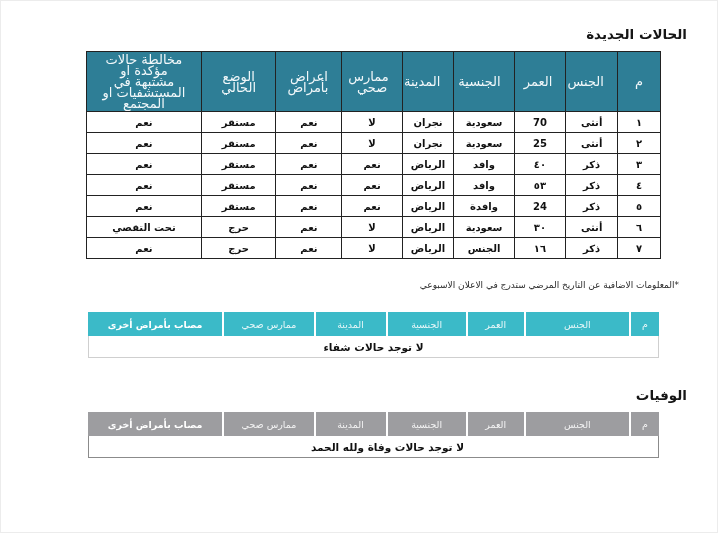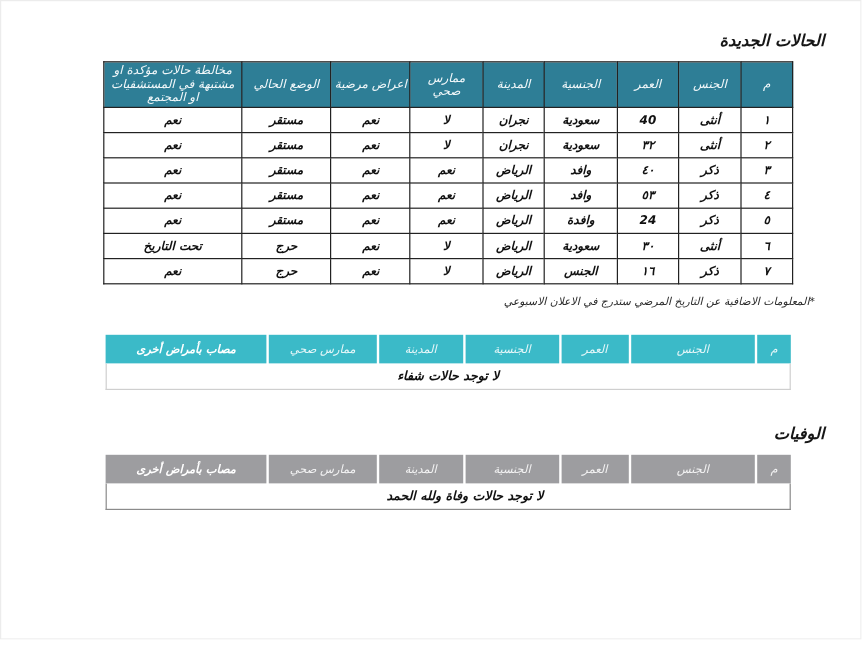--- a/index.html
+++ b/index.html
@@ -1,43 +1,43 @@
 <!DOCTYPE html>
 <html lang="ar" dir="rtl"><head>
 <meta charset="utf-8">
 <style>
   * { margin:0; padding:0; box-sizing:border-box; }
   html,body { background:#fff; }
   body { font-family:"DejaVu Sans", sans-serif; }
   .page {
     position:relative; width:718px; height:533px; background:#ffffff;
-    border:1px solid #ececec; padding-top:24px; overflow:hidden; direction:rtl;font-style:italic;
+    border:1px solid #ececec; padding-top:24px; overflow:hidden; direction:rtl;
   }
   .section-title {
     text-align:right; margin:0 30px 8px 0;
     font-size:13.5px; font-weight:700; color:#161616; line-height:18px;
   }
   
   table.cases {
     width:575px; margin:0 56px 0 0; border-collapse:collapse; table-layout:fixed;
     direction:rtl;
   }
   table.cases th, table.cases td { border:1px solid #222; text-align:center; vertical-align:middle; }
   table.cases thead th {
     background:#2e7e96; color:#f2f8fa; font-weight:400;
-    font-size:10px; height:38px; line-height:11px; padding:2px 2px;margin-top:32px;
+    font-size:13px; height:38px; line-height:11px; padding:2px 13px;margin-top:32px;
   }
   table.cases tbody td {
     background:#ffffff; color:#111; font-weight:700; font-size:10px; height:21px; padding:1px 2px;
   }
   col.c-no{width:7.5%} col.c-gender{width:9%} col.c-age{width:9%}
   col.c-nat{width:10.5%} col.c-city{width:9%} col.c-prac{width:10.5%}
   col.c-symp{width:11.5%} col.c-status{width:13%} col.c-contact{width:20%}
   .footnote {
-    text-align:right; margin:10px 38px 0 0; font-size:9px; font-weight:400;
+    text-align:right; margin:21px 38px 0 0; font-size:9px; font-weight:400;
     color:#2b2b2b; letter-spacing:0;
   }
   
   .gap-recovered { height:22px; }
   .gap-deaths { height:28px; }
   table.summary {
     width:575px; margin:0 56px 0 0; border-collapse:separate; border-spacing:2px 0;
     table-layout:fixed; direction:rtl;
   }
   table.summary thead th {
@@ -76,41 +76,41 @@
         <col class="c-contact">
     </colgroup>
     <thead>
       <tr>
         <th>م</th>
         <th>الجنس</th>
         <th>العمر</th>
         <th>الجنسية</th>
         <th>المدينة</th>
         <th>ممارس صحي</th>
-        <th>اعراض مرضية</th>
+        <th>اعراض بأمراض</th>
         <th>الوضع الحالي</th>
         <th>مخالطة حالات مؤكدة او مشتبهة في المستشفيات او المجتمع</th>
       </tr>
     </thead>
     <tbody>
       <tr>
         <td>١</td>
         <td>أنثى</td>
-        <td>40</td>
+        <td>70</td>
         <td>سعودية</td>
         <td>نجران</td>
         <td>لا</td>
         <td>نعم</td>
         <td>مستقر</td>
         <td>نعم</td>
       </tr>
       <tr>
         <td>٢</td>
         <td>أنثى</td>
-        <td>٣٢</td>
+        <td>25</td>
         <td>سعودية</td>
         <td>نجران</td>
         <td>لا</td>
         <td>نعم</td>
         <td>مستقر</td>
         <td>نعم</td>
       </tr>
       <tr>
         <td>٣</td>
         <td>ذكر</td>
@@ -146,21 +146,21 @@
       </tr>
       <tr>
         <td>٦</td>
         <td>أنثى</td>
         <td>٣٠</td>
         <td>سعودية</td>
         <td>الرياض</td>
         <td>لا</td>
         <td>نعم</td>
         <td>حرج</td>
-        <td>تحت التاريخ</td>
+        <td>تحت التقصي</td>
       </tr>
       <tr>
         <td>٧</td>
         <td>ذكر</td>
         <td>١٦</td>
         <td>الجنس</td>
         <td>الرياض</td>
         <td>لا</td>
         <td>نعم</td>
         <td>حرج</td>

